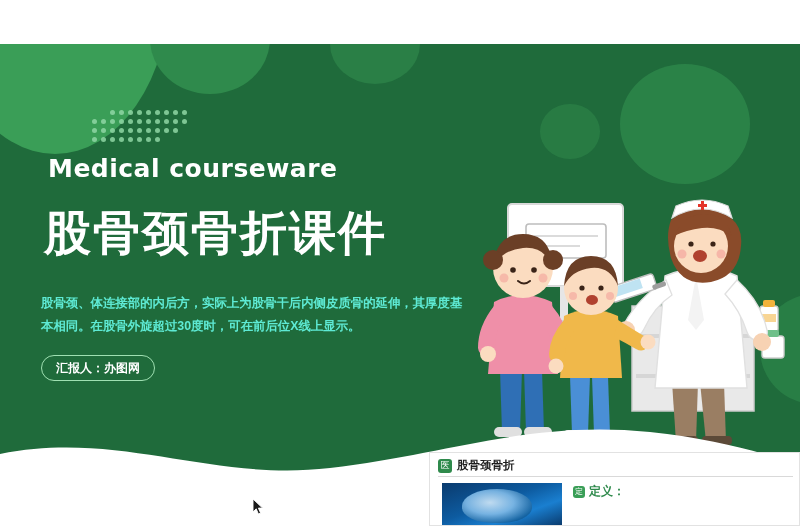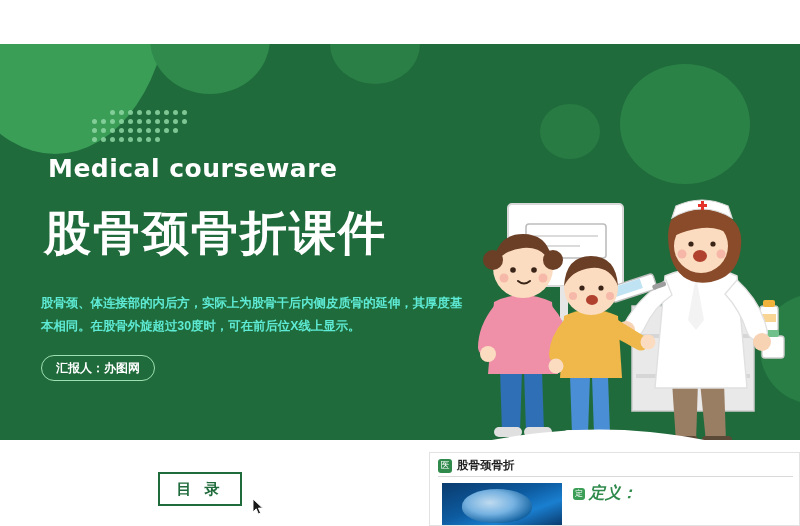--- a/index.html
+++ b/index.html
@@ -236,24 +236,23 @@
     width: 12px; height: 12px;
     border-radius: 3px;
     background: #3a9e57;
     color: #fff;
     font-size: 8px;
     display:flex; align-items:center; justify-content:center;
     font-family: "DejaVu Sans", sans-serif;
   }
   #thumb-def-label {
     color: #2f8a4c;
-    font-size: 16px;
-    font-weight: bold;
-    font-family: "DejaVu Sans", sans-serif;
-    font-style: italic;
+    font-size: 12px;
+    font-weight: bold;
+    font-family: "DejaVu Sans", sans-serif;
   }
   #thumb-body {
     position: absolute;
     left: 143px;
     top: 52px;
     width: 215px;
     color: #2b2b2b;
     font-size: 8.4px;
     line-height: 1.5;
     font-family: "DejaVu Sans", sans-serif;
@@ -422,23 +421,20 @@
         <circle cx="113" cy="112" r="4" fill="#f4a9a0" opacity=".7"></circle>
         <circle cx="150" cy="112" r="4" fill="#f4a9a0" opacity=".7"></circle>
       </g>
     </svg>
 
     <svg id="wave" viewBox="0 0 800 70" preserveAspectRatio="none">
       <path d="M0,38 C120,14 210,66 330,52 C450,38 530,4 650,16 C720,23 770,40 800,48 L800,70 L0,70 Z" fill="#ffffff"></path>
     </svg>
   </div>
 
-  <div id="bottom">
-    <div id="catalog-btn">目 录</div>
-  </div>
 
   <svg id="cursor" viewBox="0 0 12 18">
     <path d="M1 1 L1 14 L4.2 10.8 L6.4 16 L8.6 15 L6.4 10.1 L10.6 10.1 Z" fill="#1a1a1a" stroke="#ffffff" stroke-width="0.9"></path>
   </svg>
 
   <div id="thumb">
     <div id="thumb-head">
       <div id="thumb-badge">医</div>
       <div id="thumb-title">股骨颈骨折</div>
     </div>

